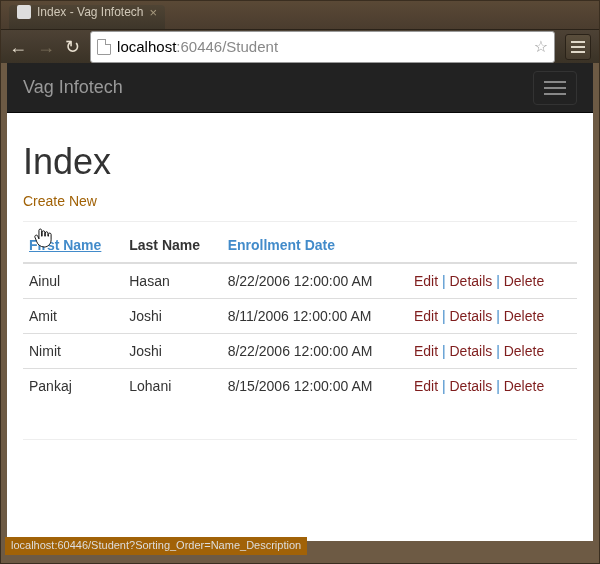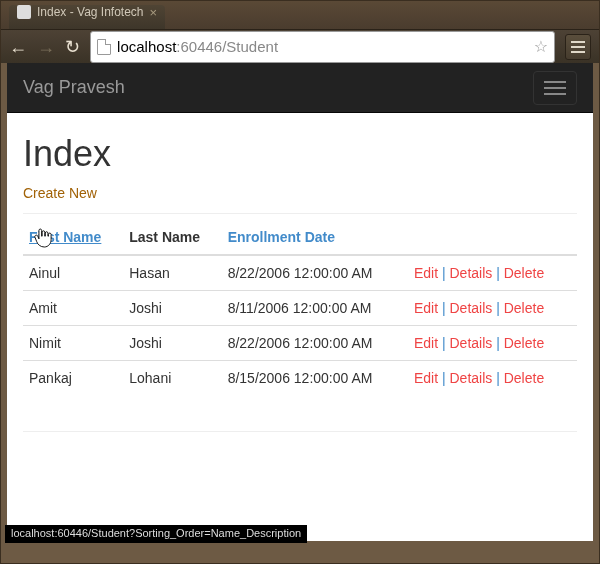--- a/index.html
+++ b/index.html
@@ -25,38 +25,38 @@
 .menu-btn span { width: 14px; height: 2px; background: #e0d8c8; }
 
 
 .viewport { position: absolute; top: 62px; left: 6px; right: 6px; bottom: 22px; background: #fff; overflow: hidden; }
 .navbar { background: #222; color: #999; height: 50px; display: flex; align-items: center; padding: 0 16px; justify-content: space-between; border-bottom: 1px solid #080808; }
 .brand { color: #999; font-size: 18px; }
 .nav-toggle { width: 44px; height: 34px; border: 1px solid #333; border-radius: 4px; display: flex; flex-direction: column; justify-content: center; align-items: center; gap: 4px; cursor: pointer; }
 .nav-toggle span { width: 22px; height: 2px; background: #888; }
 
 .container { padding: 10px 16px 16px; }
-h2.page-title { font-size: 36px; font-weight: 500; margin: 10px 0 10px; color: #333; }
+h2.page-title { font-size: 36px; font-weight: 500; margin: 18px 0 10px; color: #333; }
 .create-link { color: #a16207; text-decoration: none; font-size: 14px; }
 hr.sep { margin: 12px 0 6px; border: none; border-top: 1px solid #eee; }
 
 table { width: 100%; border-collapse: collapse; }
 th, td { text-align: left; padding: 9px 6px; border-top: 1px solid #ddd; vertical-align: top; font-size: 14px; }
 thead th { border-top: none; border-bottom: 2px solid #ddd; font-weight: 700; color: #333; }
 th a { color: #428bca; text-decoration: underline; }
 .actions { text-align: left; white-space: nowrap; }
-.actions a { color: #ef4444; text-decoration: none; }
+.actions a { color: #7f1d1d; text-decoration: none; }
 .actions .sep { color: #428bca; }
 tr:first-child td { border-top: none; }
 table thead + tbody tr:first-child td { border-top: 1px solid #ddd; margin-left: 20px; }
 
 .footer { padding: 20px 16px 0; color: #333; font-size: 14px; }
 .footer-rule { border: none; border-top: 1px solid #eee; margin-bottom: 14px; }
 
-.status-bar { position: absolute; left: 4px; bottom: 20px; height: 18px; background: #000000; color: #ddd; font-size: 11px; padding: 2px 6px; border-radius: 0; }
+.status-bar { position: absolute; left: 4px; bottom: 8px; height: 18px; background: #a16207; color: #ddd; font-size: 11px; padding: 2px 6px; border-radius: 0; }
 
 
 .cursor { position: absolute; top: 226px; left: 33px; pointer-events: none; z-index: 50; }
 .cursor svg { width: 18px; height: 22px; }
 </style>
 </head>
 <body>
 
 <div class="browser-frame">
   <div class="tab-bar">
@@ -79,21 +79,21 @@
     </div>
     <div class="menu-btn">
         <span></span>
         <span></span>
         <span></span>
       </div>
   </div>
 
   <div class="viewport">
     <div class="navbar">
-      <span class="brand">Vag Pravesh</span>
+      <span class="brand">Vag Infotech</span>
       <div class="nav-toggle">
           <span></span>
           <span></span>
           <span></span>
         </div>
     </div>
 
     <div class="container">
       <h2 class="page-title">Index</h2>
       <a href="#" class="create-link">Create New</a>

